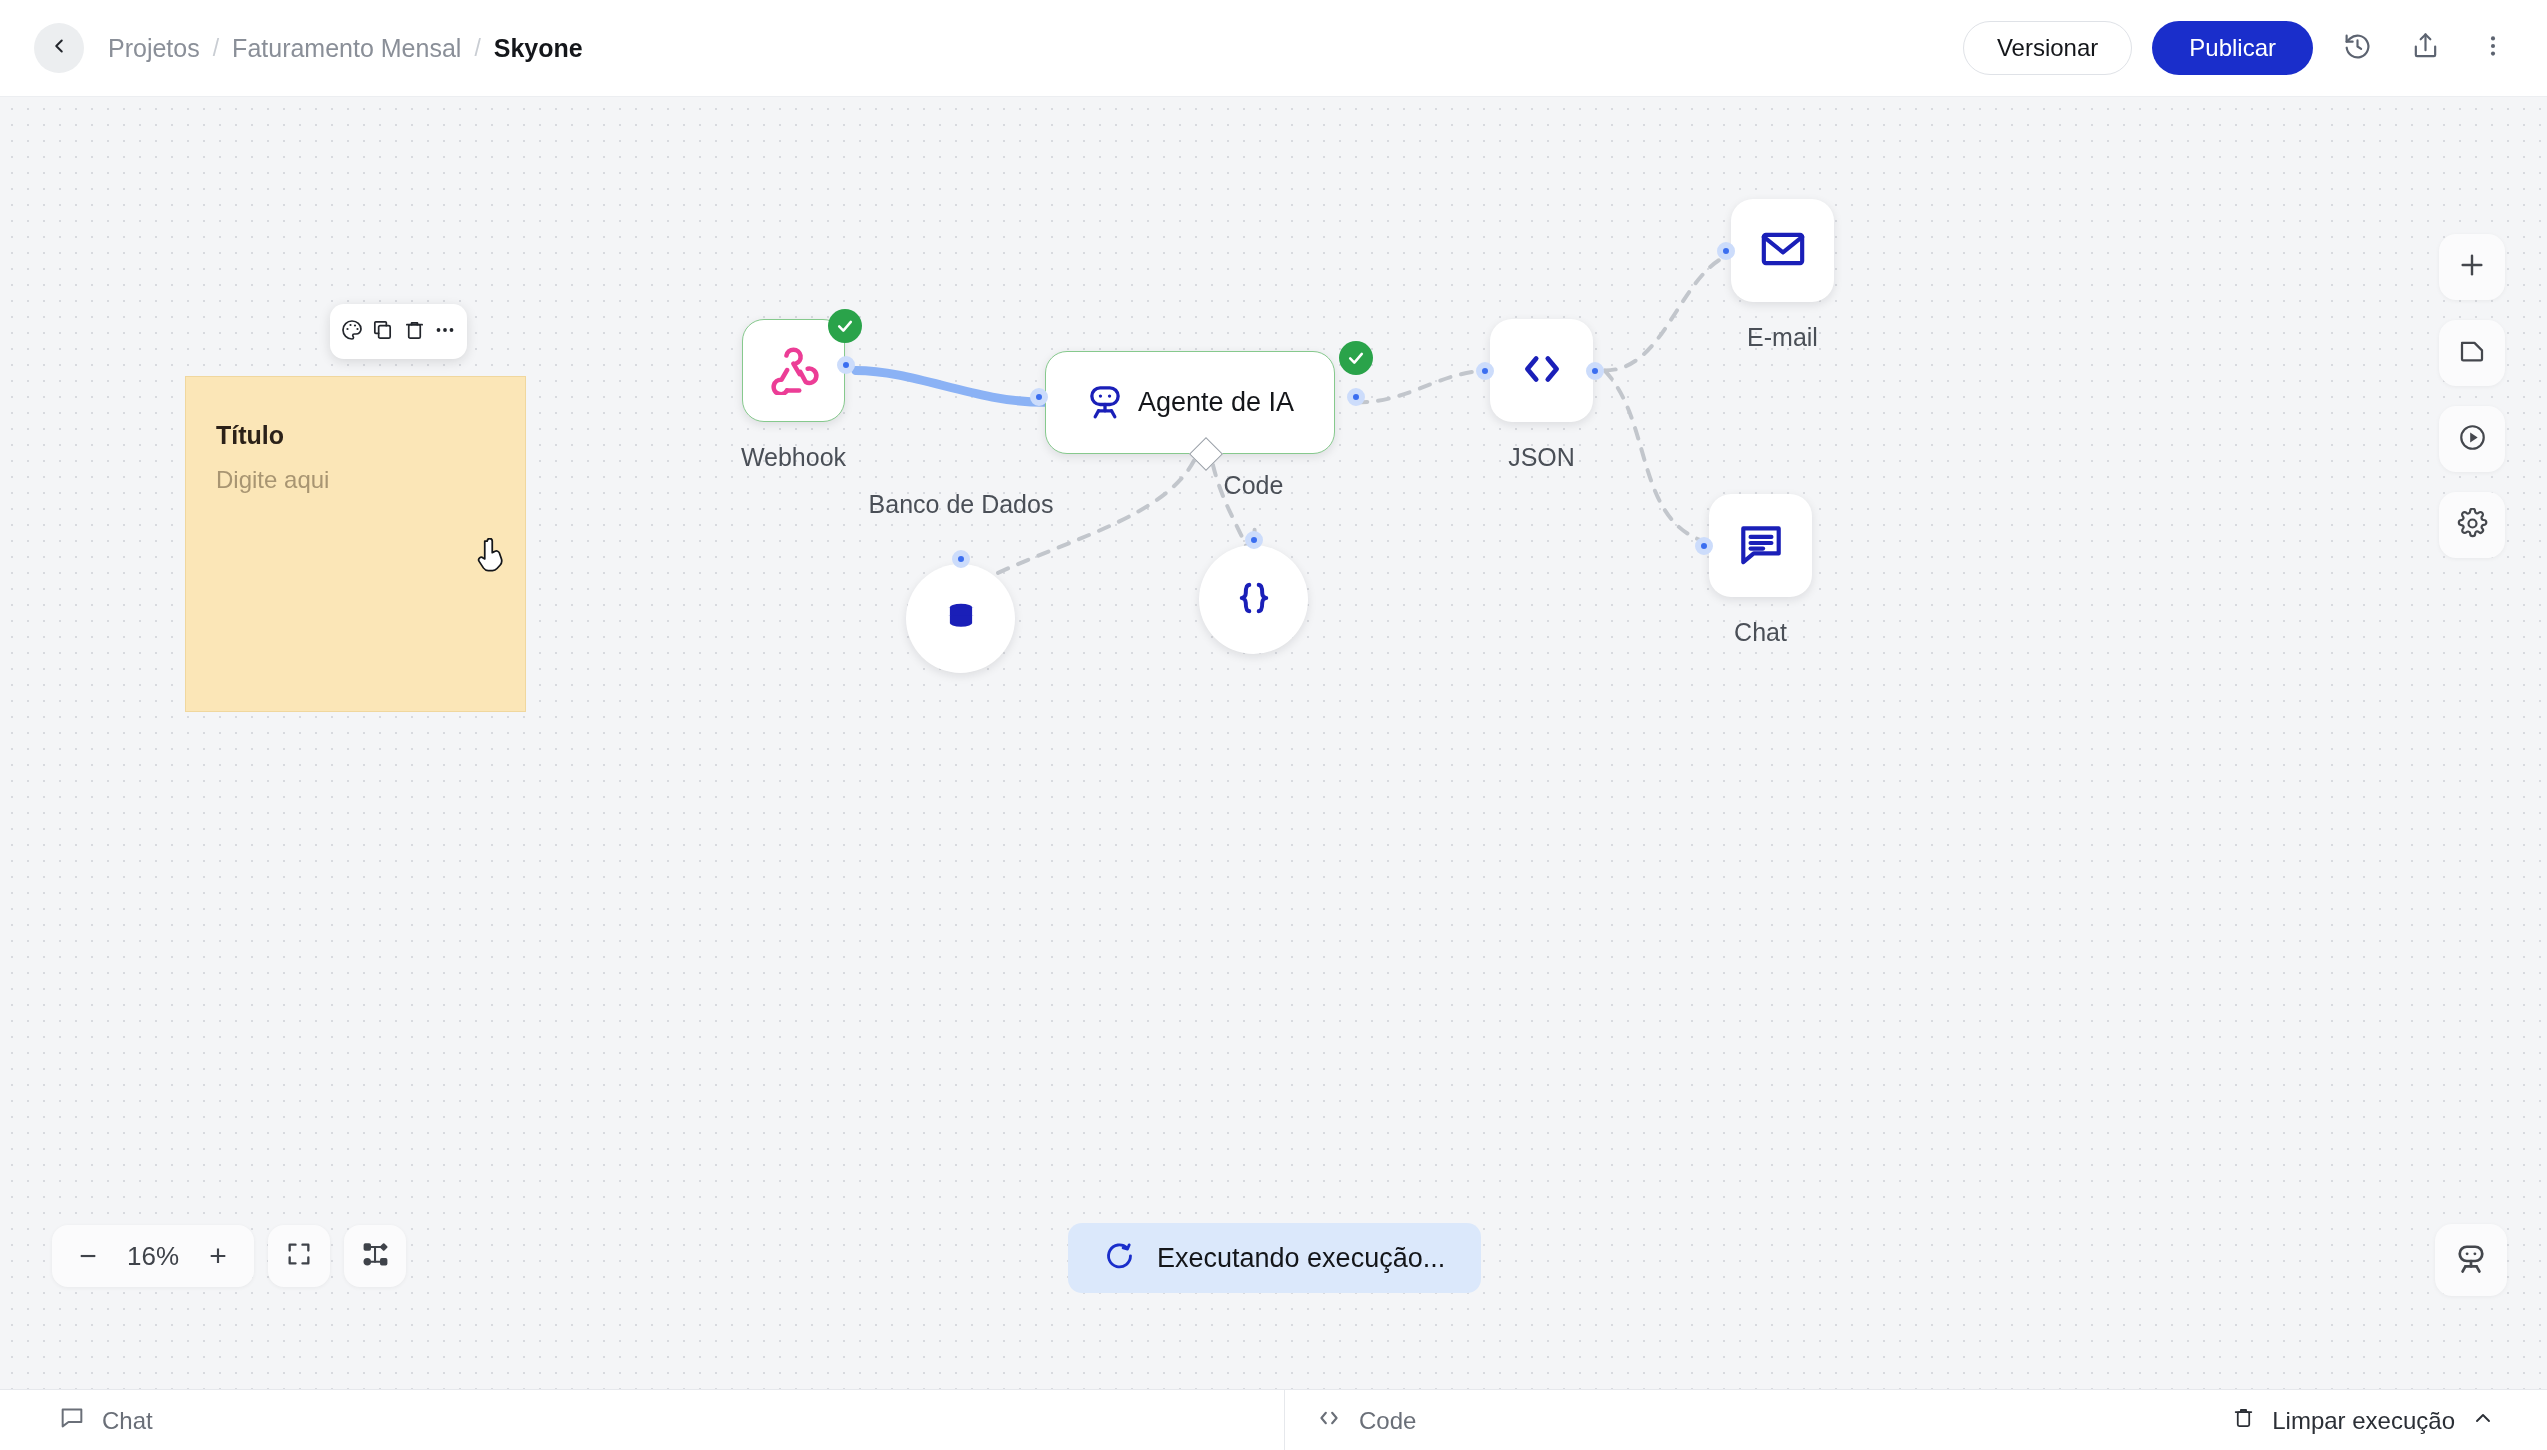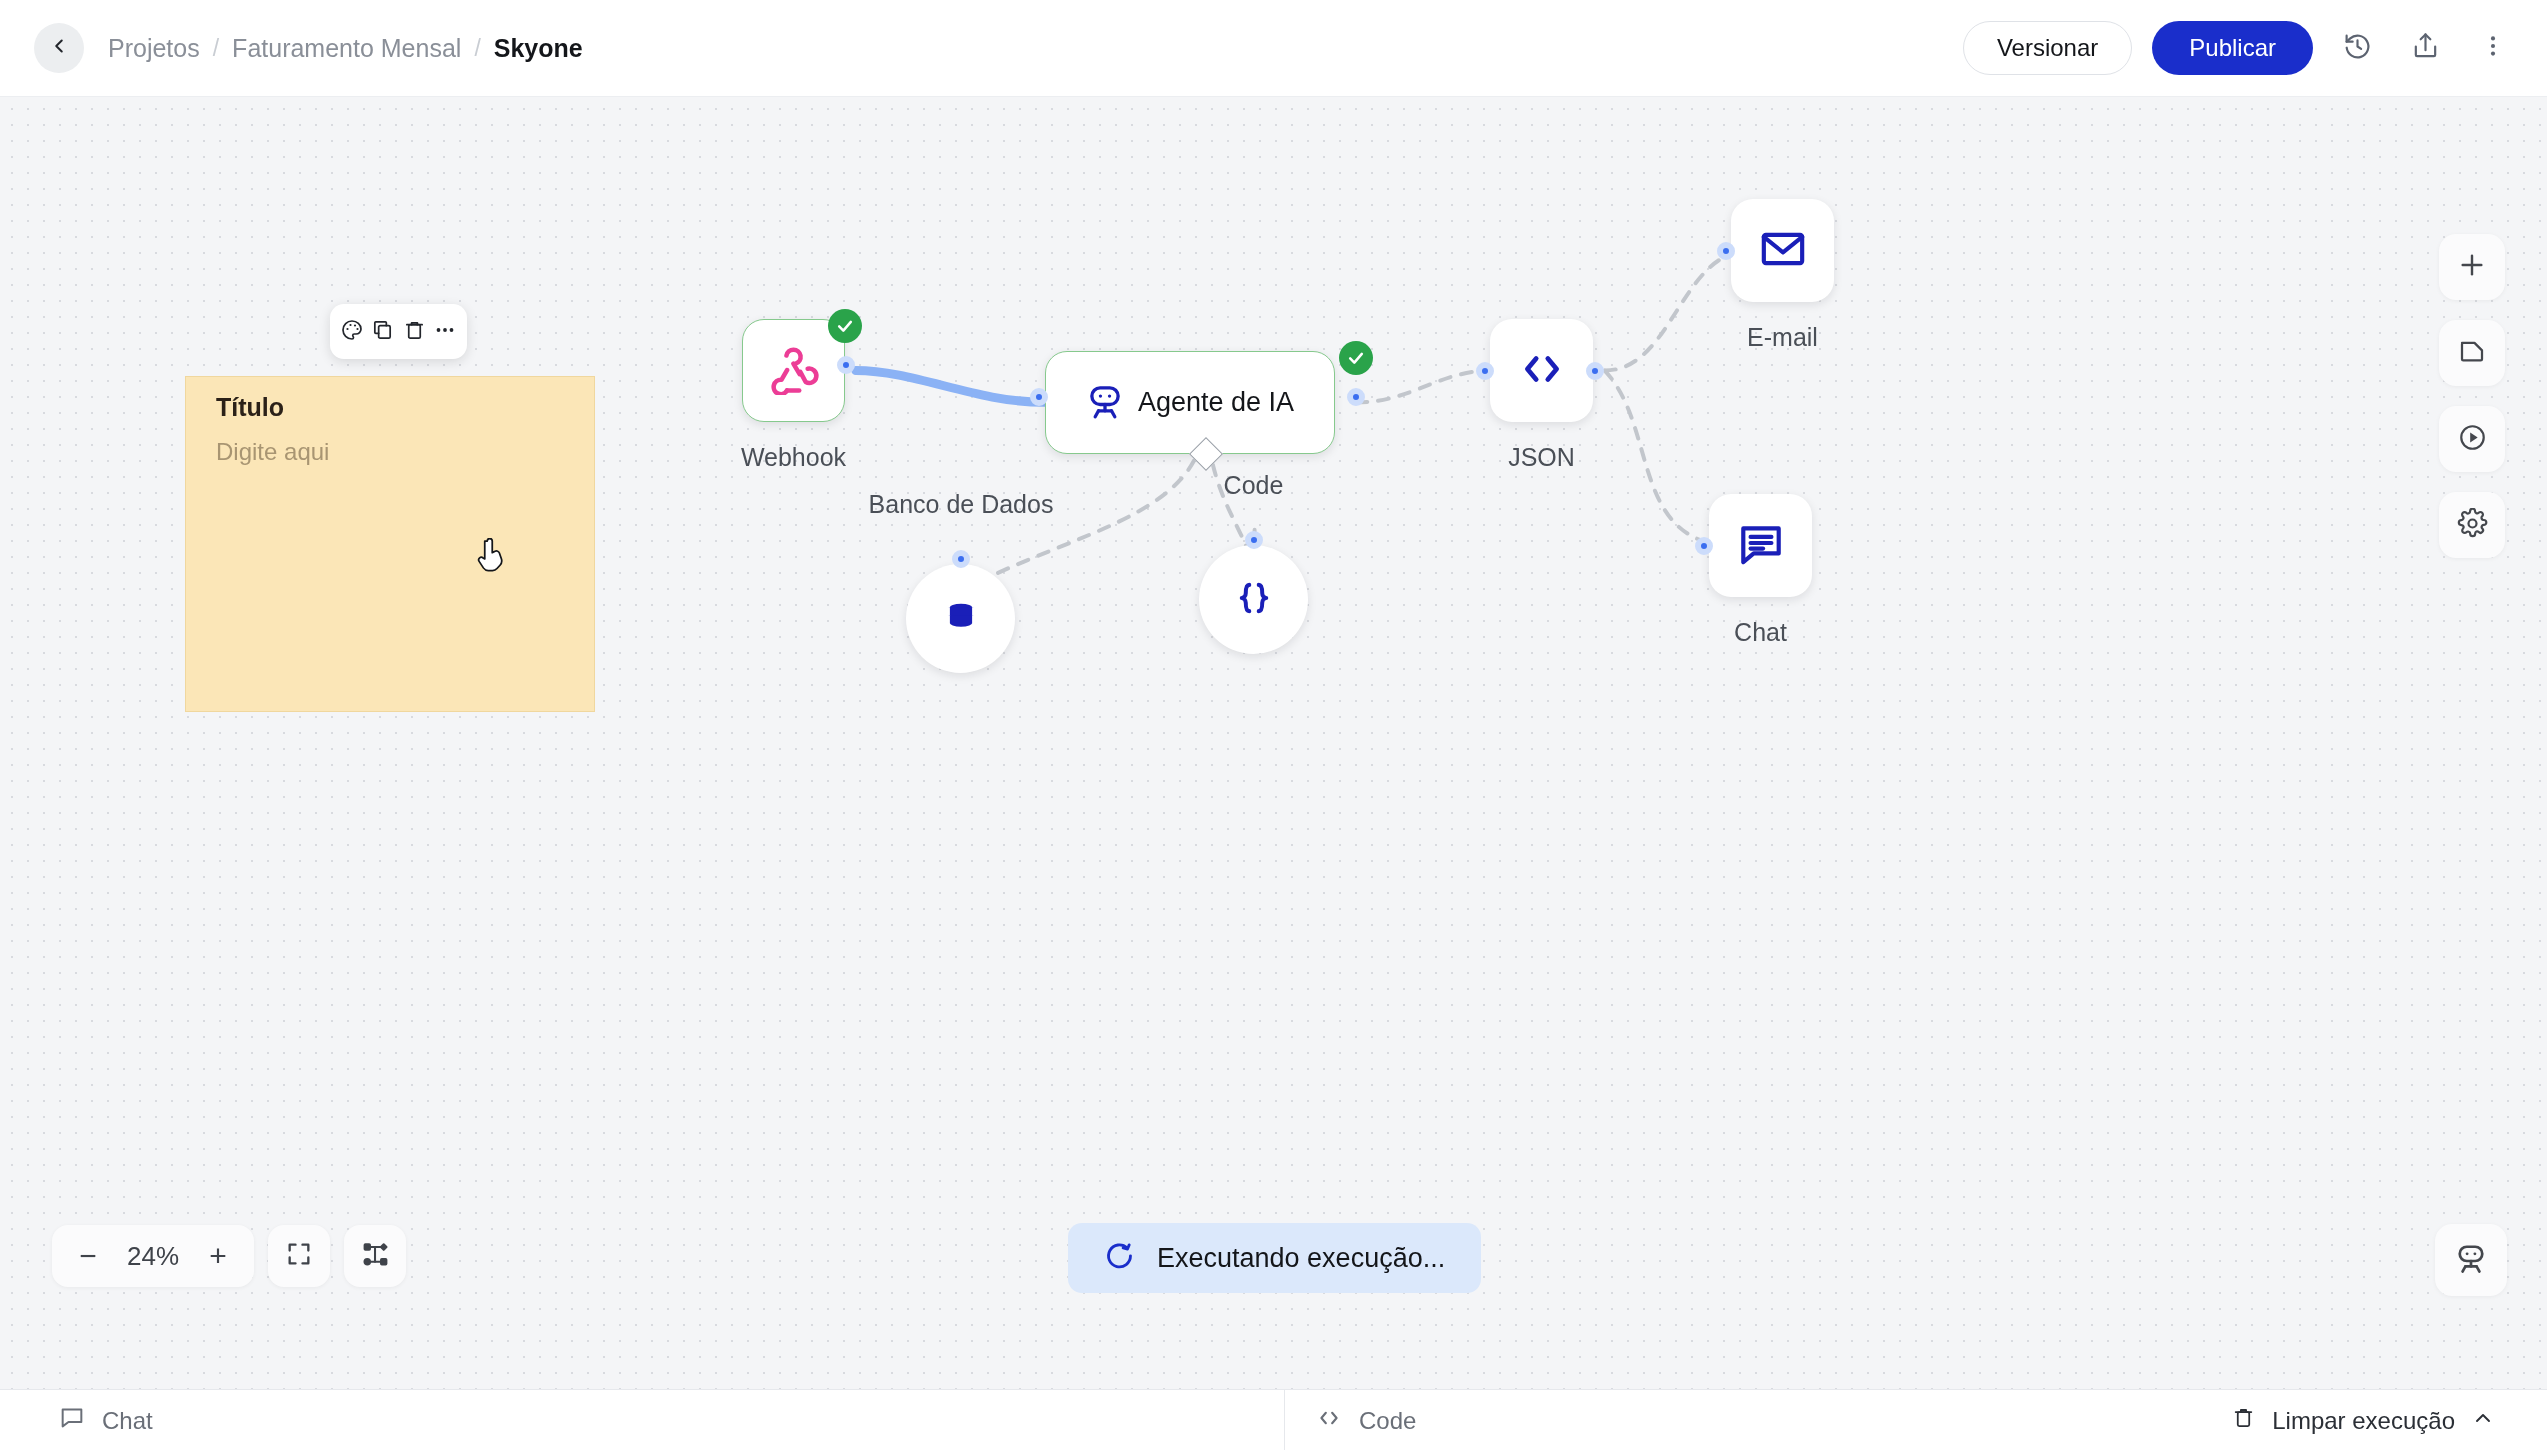--- a/index.html
+++ b/index.html
@@ -87,23 +87,23 @@
     position: absolute; left: 330px; top: 207px;
     width: 137px; height: 55px; background: #fff;
     border-radius: 14px; box-shadow: 0 3px 12px rgba(20,22,26,.13);
     display: flex; align-items: center; justify-content: space-around;
     padding: 0 6px; z-index: 12;
   }
   .note-toolbar .ti { width: 30px; height: 30px; display: flex; align-items: center;
     justify-content: center; cursor: pointer; color: #23262c; }
   .sticky {
     position: absolute; left: 185px; top: 279px;
-    width: 410px; height: 336px;
+    width: 341px; height: 336px;
     background: #fbe6b7; border: 1px solid #f0d79e;
-    z-index: 10; padding: 16px 30px;
+    z-index: 10; padding: 44px 30px;
   }
   .sticky-title { font-size: 25px; font-weight: 700; color: #2b2118; }
   .sticky-body { font-size: 24px; color: #a89572; margin-top: 16px; }
 
   .cursor-hand {
     position: absolute; left: 476px; top: 441px; z-index: 14;
     pointer-events: none;
   }
 
   
@@ -478,21 +478,21 @@
               <circle cx="12" cy="12" r="3.1"></circle>
               <path d="M19.2 14.1a1.6 1.6 0 0 0 .32 1.76l.06.06a1.93 1.93 0 1 1-2.73 2.73l-.06-.06a1.6 1.6 0 0 0-1.76-.32 1.6 1.6 0 0 0-.97 1.46v.17a1.93 1.93 0 0 1-3.86 0v-.09a1.6 1.6 0 0 0-1.05-1.46 1.6 1.6 0 0 0-1.76.32l-.06.06a1.93 1.93 0 1 1-2.73-2.73l.06-.06a1.6 1.6 0 0 0 .32-1.76 1.6 1.6 0 0 0-1.46-.97h-.17a1.93 1.93 0 0 1 0-3.86h.09a1.6 1.6 0 0 0 1.46-1.05 1.6 1.6 0 0 0-.32-1.76l-.06-.06a1.93 1.93 0 1 1 2.73-2.73l.06.06a1.6 1.6 0 0 0 1.76.32h.08a1.6 1.6 0 0 0 .97-1.46v-.17a1.93 1.93 0 0 1 3.86 0v.09a1.6 1.6 0 0 0 .97 1.46 1.6 1.6 0 0 0 1.76-.32l.06-.06a1.93 1.93 0 1 1 2.73 2.73l-.06.06a1.6 1.6 0 0 0-.32 1.76v.08a1.6 1.6 0 0 0 1.46.97h.17a1.93 1.93 0 0 1 0 3.86h-.09a1.6 1.6 0 0 0-1.46.97z"></path>
             </svg>
         </span>
       </div>
     </div>
 
     <div class="zoombar">
       <div class="zoom-group">
         <div class="zoom-ic">−</div>
-        <div class="zoom-val">24%</div>
+        <div class="zoom-val">16%</div>
         <div class="zoom-ic">+</div>
       </div>
       <div class="zoom-btn">
         <span>
           <svg width="28" height="28" viewBox="0 0 24 24" fill="none" stroke="currentColor" stroke-width="2" stroke-linecap="round" stroke-linejoin="round">
               <polyline points="4 9 4 4 9 4"></polyline>
               <polyline points="15 4 20 4 20 9"></polyline>
               <polyline points="20 15 20 20 15 20"></polyline>
               <polyline points="9 20 4 20 4 15"></polyline>
             </svg>

